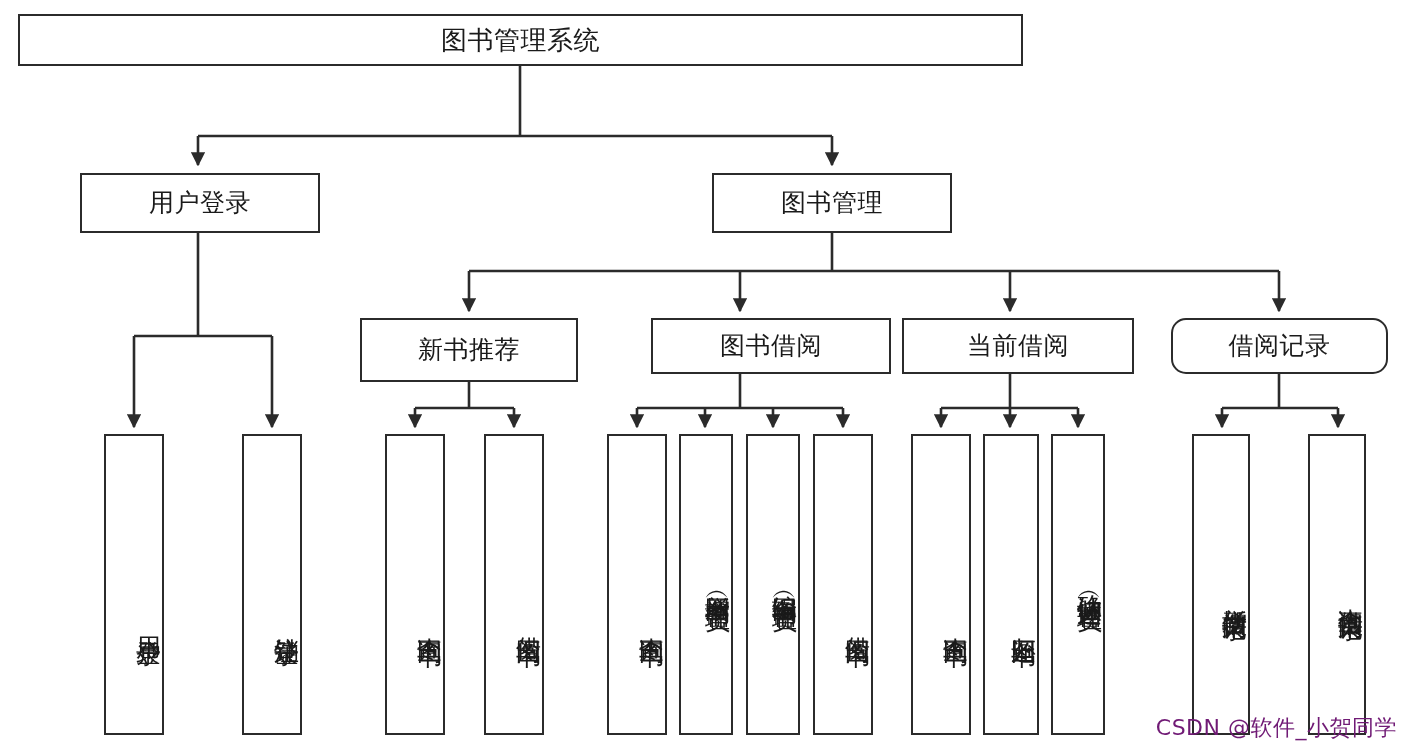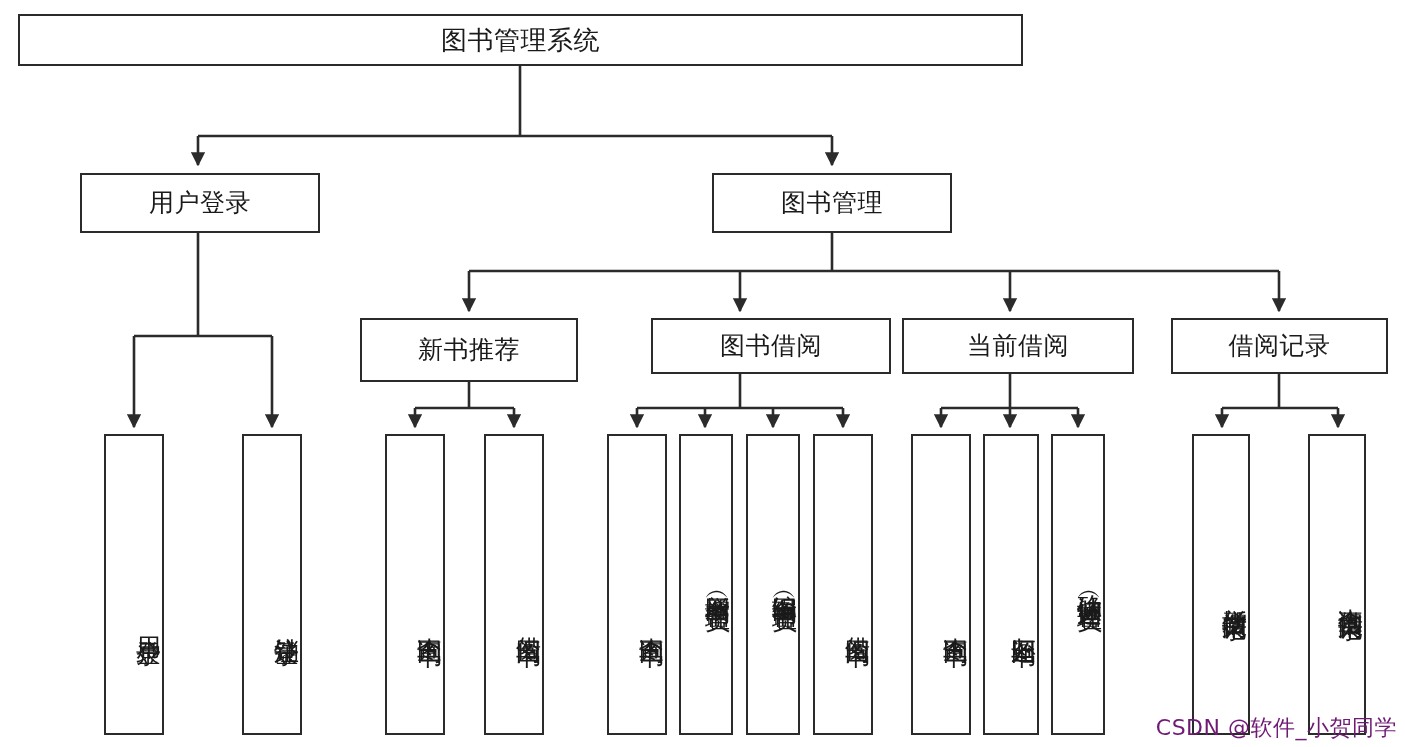--- a/index.html
+++ b/index.html
@@ -128,21 +128,21 @@
 
   <div class="node node-h" style="left:360px; top:318px; width:218px; height:64px;">
     <span>新书推荐</span>
   </div>
   <div class="node node-h" style="left:632px; top:318px; width:240px; height:56px;margin-left:19px;">
     <span>图书借阅</span>
   </div>
   <div class="node node-h" style="left:902px; top:318px; width:232px; height:56px;">
     <span>当前借阅</span>
   </div>
-  <div class="node node-h" style="left:1171px; top:318px; width:217px; height:56px;">
+  <div class="node node-h" style="left:1171px; top:318px; width:217px; height:56px;border-radius:15px;">
     <span>借阅记录</span>
   </div>
 
   <div class="node node-v" style="left:104px; top:434px; width:60px; height:301px; padding-top:78px;">
     <span>用户登录</span>
   </div>
   <div class="node node-v" style="left:242px; top:434px; width:60px; height:301px; padding-top:78px;">
     <span>注销登录</span>
   </div>
 

